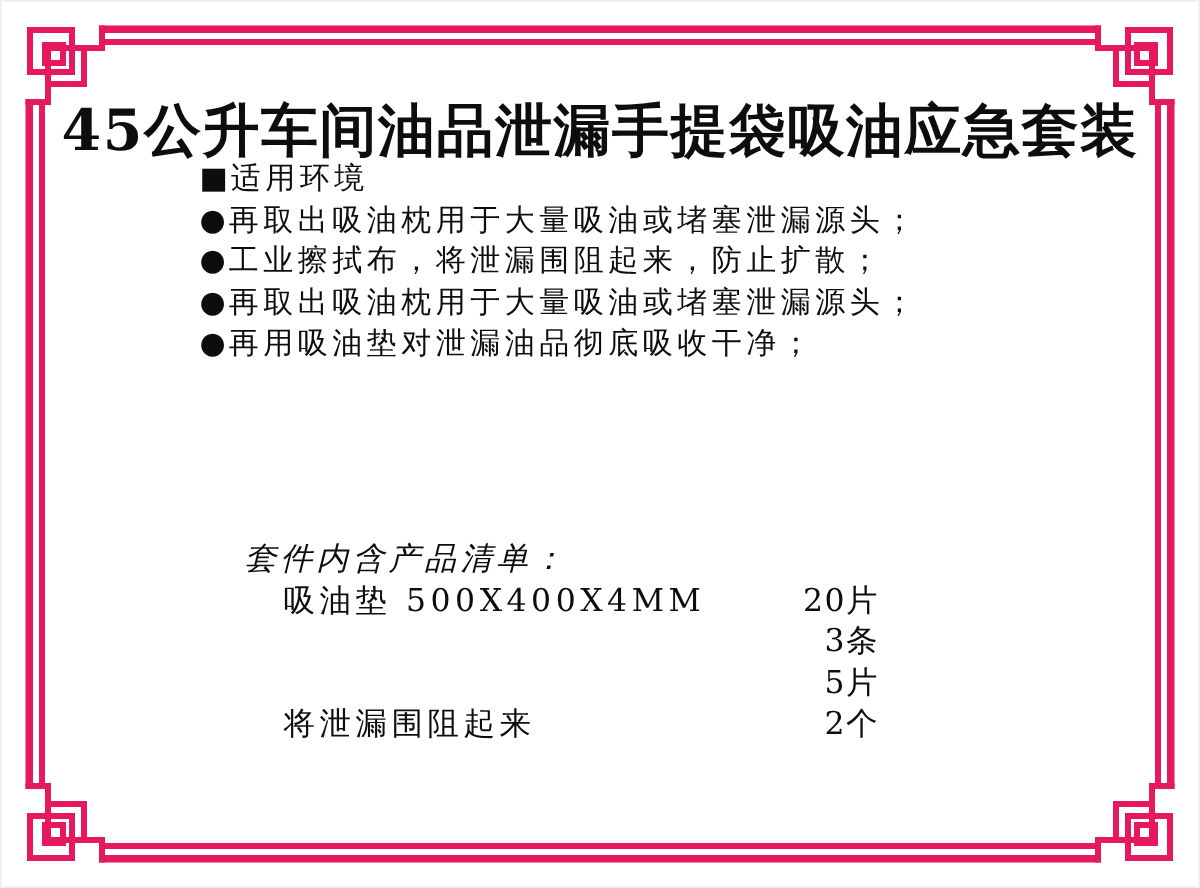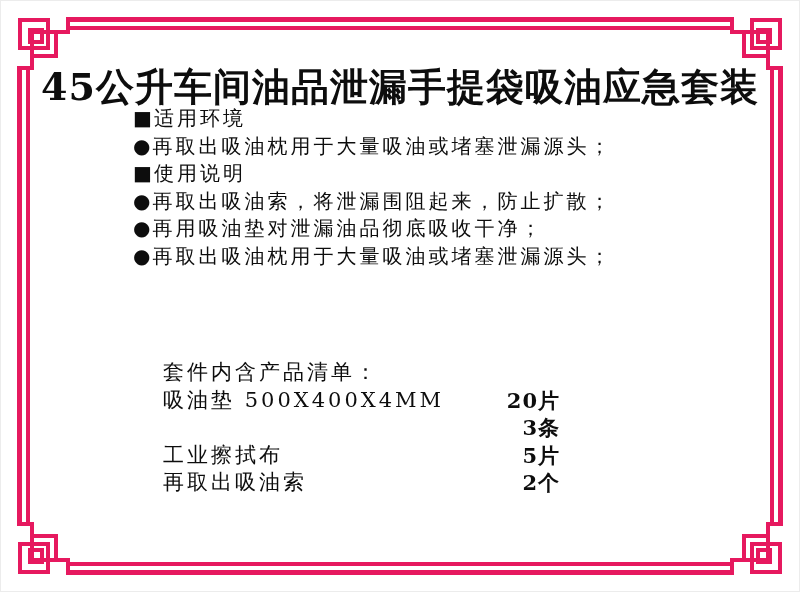--- a/index.html
+++ b/index.html
@@ -50,35 +50,36 @@
     position: absolute;
     top: 359px; left: 163px;
     font-family: "DejaVu Serif", serif;
     font-size: 21px;
     letter-spacing: 3px;
   }
   .list-header {
     height: 27.5px;
     line-height: 27.5px;
     white-space: pre;
+    font-style: italic;
   }
   .list-row {
     position: relative;
     width: 397px;
     height: 27.5px;
     line-height: 27.5px;
+    margin-left: 26px;
   }
   .list-row .item-name { white-space: pre; }
   .list-row .item-qty {
     position: absolute;
     right: 0; top: 0;
     text-align: right;
     letter-spacing: 1px;
     white-space: pre;
-    font-weight: bold;
   }
 </style>
 </head>
 <body>
 
 <svg class="frame-svg" viewBox="0 0 800 592" aria-hidden="true">
   <defs>
     <g id="corner-knot" fill="none">
       <rect x="20" y="20" width="28" height="28" stroke-width="4"></rect>
       <rect x="32" y="32" width="24" height="24" stroke-width="4"></rect>
@@ -101,36 +102,34 @@
     <path d="M780.5,66 V526" stroke-width="5"></path>
     <path d="M772,68 V524" stroke-width="4"></path>
   </g>
 </svg>
 
 <div class="page-title">45公升车间油品泄漏手提袋吸油应急套装</div>
 
 <div class="notes">
   <div class="note-line"><span class="bullet">■</span><span>适用环境</span></div>
   <div class="note-line"><span class="bullet">●</span><span>再取出吸油枕用于大量吸油或堵塞泄漏源头；</span></div>
-  <div class="note-line"><span class="bullet">■</span><span>使用说明</span></div>
-  <div class="note-line"><span class="bullet">●</span><span>再取出吸油索，将泄漏围阻起来，防止扩散；</span></div>
+  <div class="note-line"><span class="bullet">●</span><span>工业擦拭布，将泄漏围阻起来，防止扩散；</span></div>
+  <div class="note-line"><span class="bullet">●</span><span>再取出吸油枕用于大量吸油或堵塞泄漏源头；</span></div>
   <div class="note-line"><span class="bullet">●</span><span>再用吸油垫对泄漏油品彻底吸收干净；</span></div>
-  <div class="note-line"><span class="bullet">●</span><span>再取出吸油枕用于大量吸油或堵塞泄漏源头；</span></div>
 </div>
 
 <div class="kit-list">
   <div class="list-header">套件内含产品清单：</div>
   <div class="list-row">
     <span class="item-name">吸油垫 500X400X4MM</span>
     <span class="item-qty">20片</span>
   </div>
   <div class="list-row">
     <span class="item-qty">3条</span>
   </div>
   <div class="list-row">
-    <span class="item-name">工业擦拭布</span>
     <span class="item-qty">5片</span>
   </div>
   <div class="list-row">
-    <span class="item-name">再取出吸油索</span>
+    <span class="item-name">将泄漏围阻起来</span>
     <span class="item-qty">2个</span>
   </div>
 </div>
 
 </body></html>

